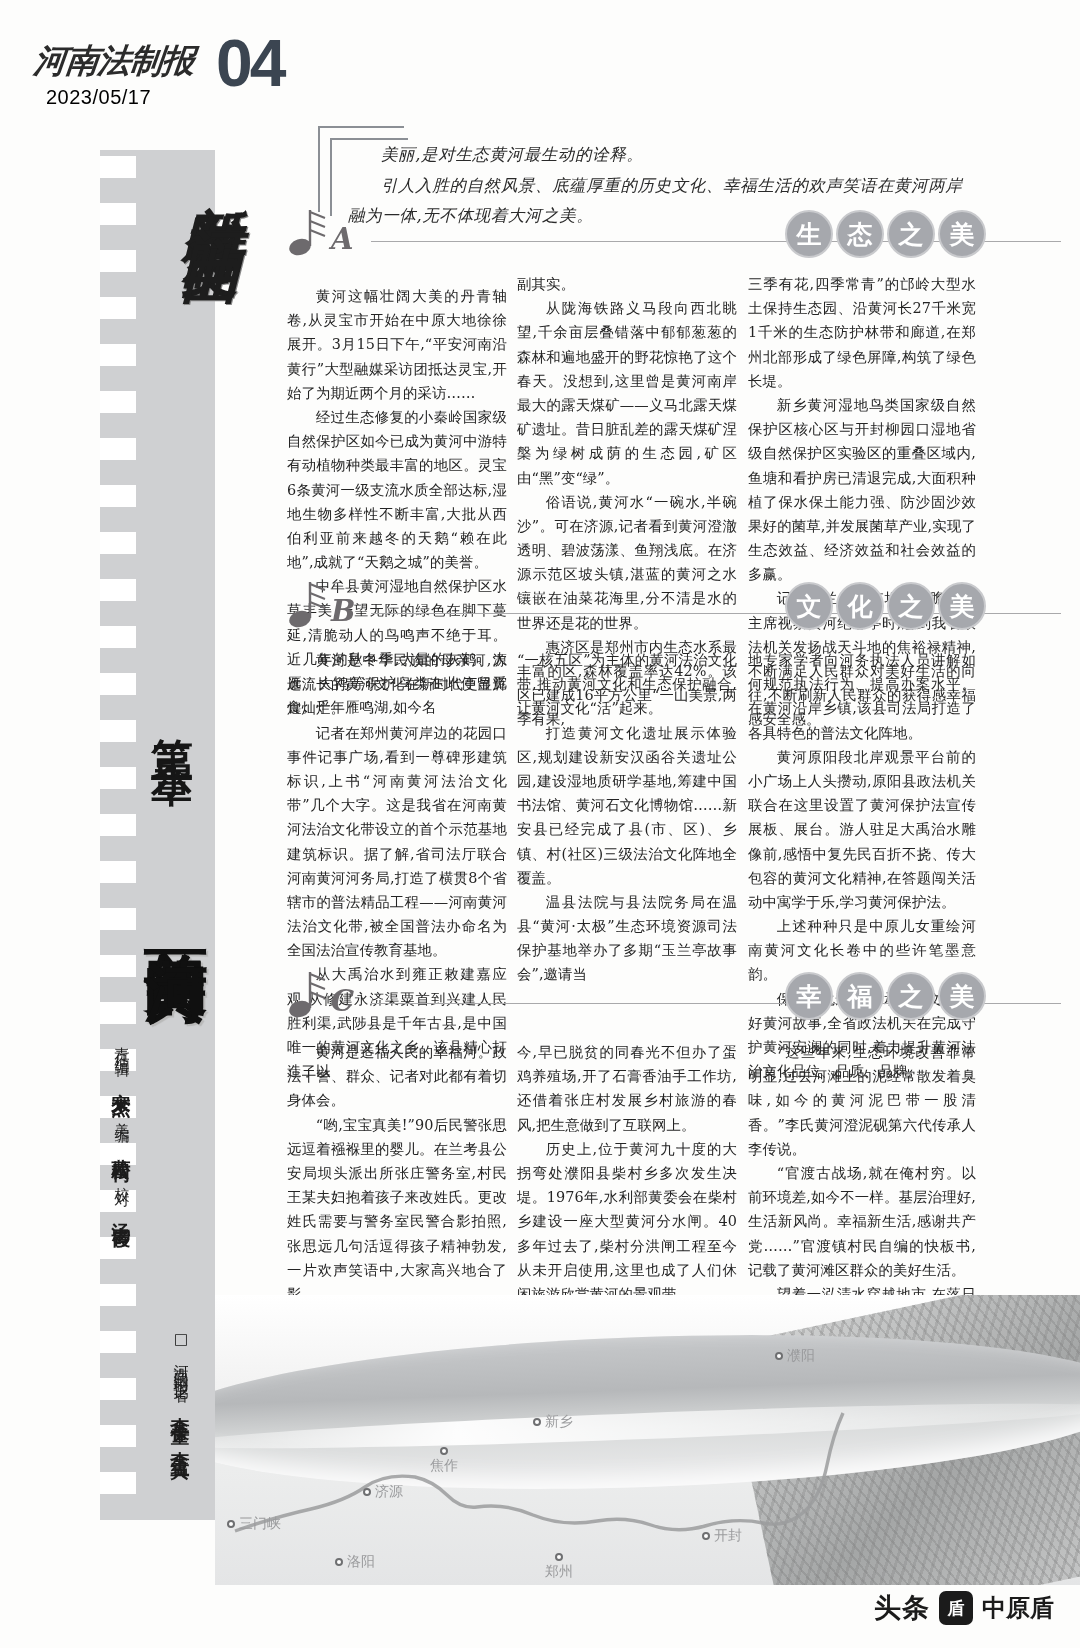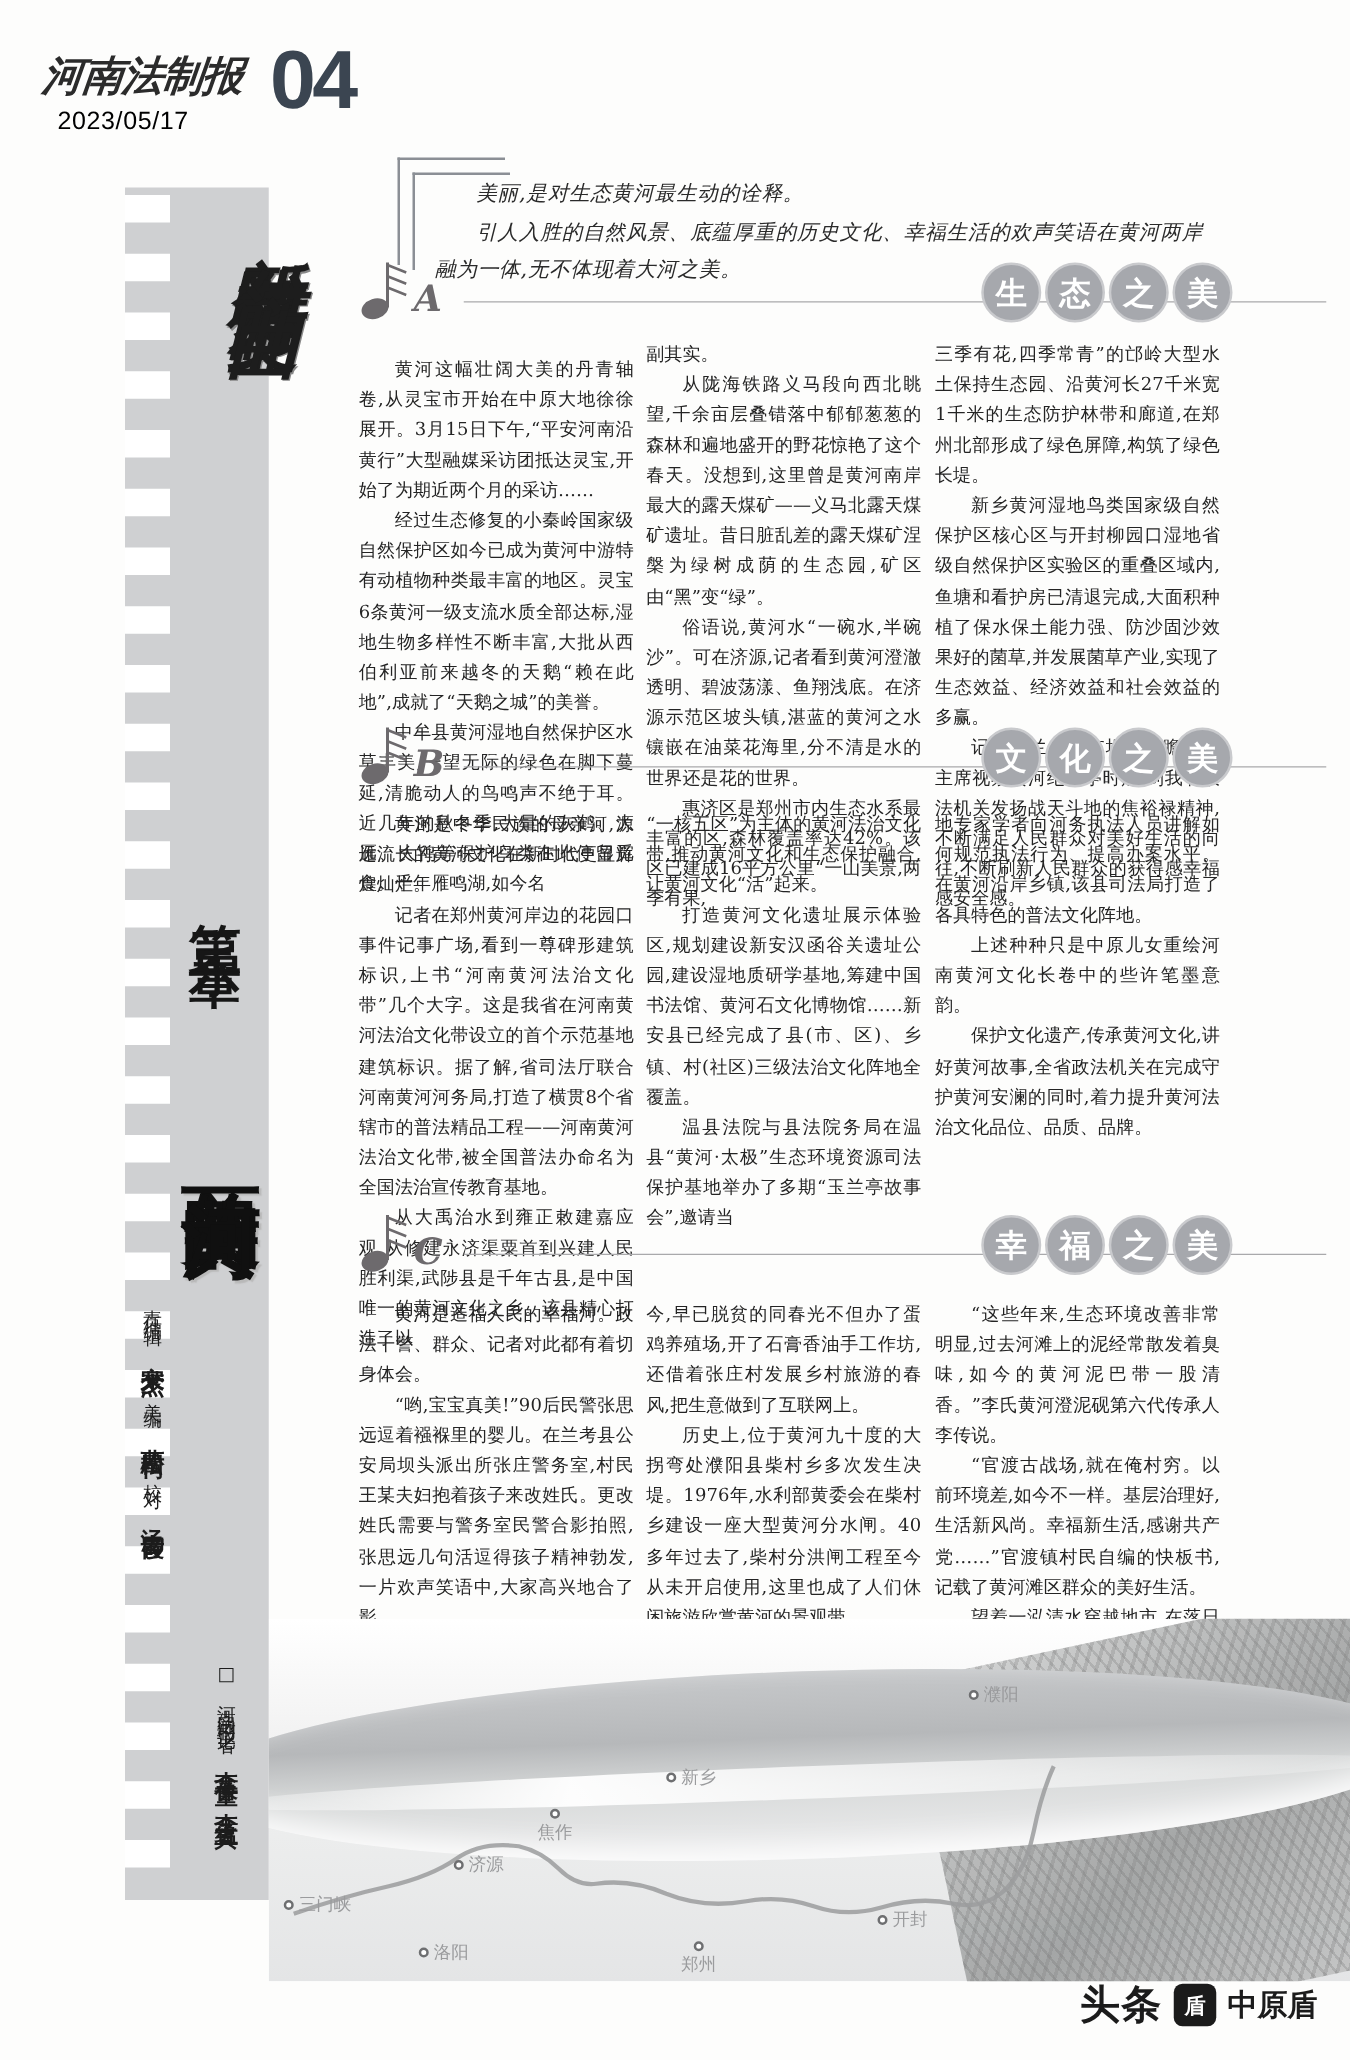--- a/index.html
+++ b/index.html
@@ -242,21 +242,21 @@
     display: flex; align-items: center; gap: 9px;
     font-family: "DejaVu Serif", "Liberation Serif", serif;
     font-size: 24px; font-weight: 700; color: #1b1b1b;
   }
   .wm-badge {
     width: 34px; height: 34px; border-radius: 7px;
     background: #1b1b1b; color: #fff;
     font-size: 17px; font-weight: 700;
     display: flex; align-items: center; justify-content: center;
   }
-  .wm-toutiao { font-size: 32px; letter-spacing: 1px; }
+  .wm-toutiao { font-size: 27px; letter-spacing: 1px; }
 </style>
 </head>
 <body>
 
 <div id="page">
 
   <div class="masthead">
     <div class="mh-title">河南法制报</div>
     <div class="mh-date">2023/05/17</div>
     <div class="mh-pageno">04</div>
@@ -375,20 +375,21 @@
         <p>记者在郑州黄河岸边的花园口事件记事广场,看到一尊碑形建筑标识,上书“河南黄河法治文化带”几个大字。这是我省在河南黄河法治文化带设立的首个示范基地建筑标识。据了解,省司法厅联合河南黄河河务局,打造了横贯8个省辖市的普法精品工程——河南黄河法治文化带,被全国普法办命名为全国法治宣传教育基地。</p>
         <p>从大禹治水到雍正敕建嘉应观,从修建永济渠粟首到兴建人民胜利渠,武陟县是千年古县,是中国唯一的黄河文化之乡。该县精心打造了以</p>
       </div>
       <div class="col" style="left: 517px; top: 648px; width: 220px; height: 312px;">
         <p class="noind">“一核五区”为主体的黄河法治文化带,推动黄河文化和生态保护融合,让黄河文化“活”起来。</p>
         <p>打造黄河文化遗址展示体验区,规划建设新安汉函谷关遗址公园,建设湿地质研学基地,筹建中国书法馆、黄河石文化博物馆……新安县已经完成了县(市、区)、乡镇、村(社区)三级法治文化阵地全覆盖。</p>
         <p>温县法院与县法院务局在温县“黄河·太极”生态环境资源司法保护基地举办了多期“玉兰亭故事会”,邀请当</p>
       </div>
       <div class="col" style="left: 748px; top: 648px; width: 228px; height: 312px;">
         <p class="noind">地专家学者向河务执法人员讲解如何规范执法行为、提高办案水平。在黄河沿岸乡镇,该县司法局打造了各具特色的普法文化阵地。</p>
+        <p>黄河原阳段北岸观景平台前的小广场上人头攒动,原阳县政法机关联合在这里设置了黄河保护法宣传展板、展台。游人驻足大禹治水雕像前,感悟中复先民百折不挠、传大包容的黄河文化精神,在答题闯关活动中寓学于乐,学习黄河保护法。</p>
         <p>上述种种只是中原儿女重绘河南黄河文化长卷中的些许笔墨意韵。</p>
         <p>保护文化遗产,传承黄河文化,讲好黄河故事,全省政法机关在完成守护黄河安澜的同时,着力提升黄河法治文化品位、品质、品牌。</p>
       </div>
       <div class="sect-head" style="left: 287px; top: 972px; width: 700px;">
         <span class="note-icon"><svg width="42" height="52" viewBox="0 0 42 52">
             <ellipse cx="13" cy="41" rx="11" ry="8" fill="#6d6a6d" transform="rotate(-18 13 41)"></ellipse>
             <path d="M23 40 L23 4" stroke="#6d6a6d" stroke-width="2.4" fill="none"></path>
             <path d="M23 6 L38 12 M23 15 L38 21 M23 24 L38 30" stroke="#6d6a6d" stroke-width="2" fill="none"></path>
           </svg></span>
         <span class="sect-letter">C</span>

